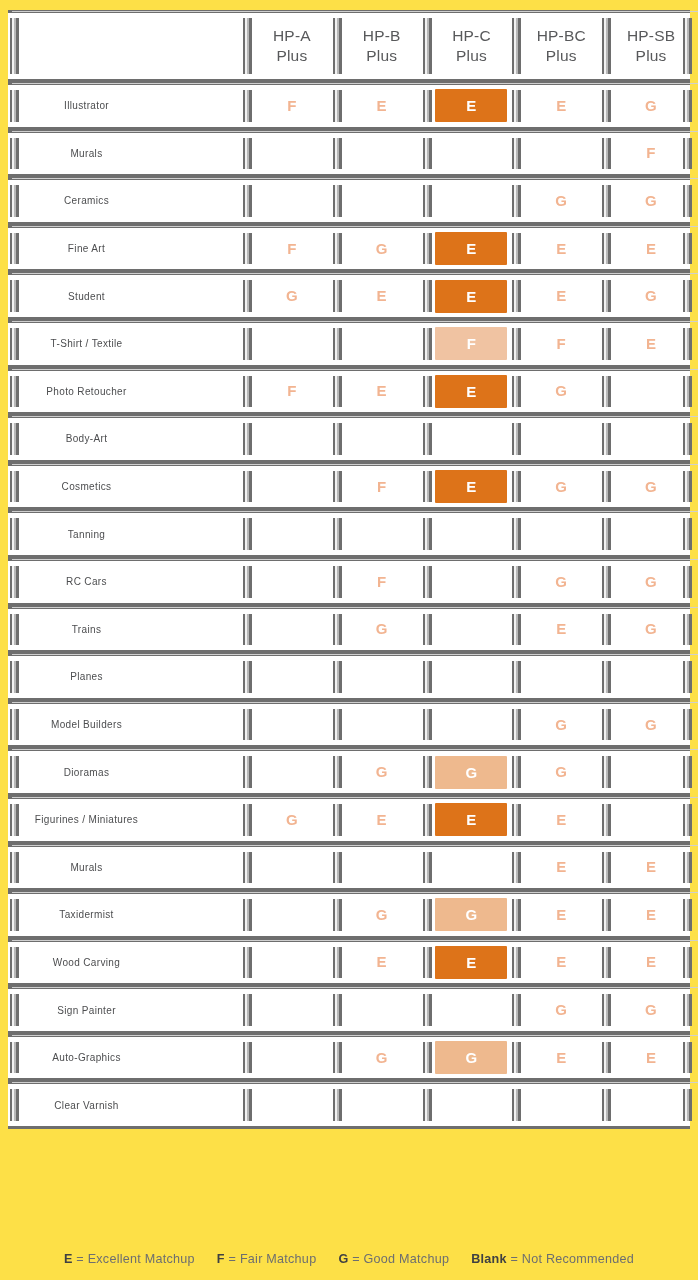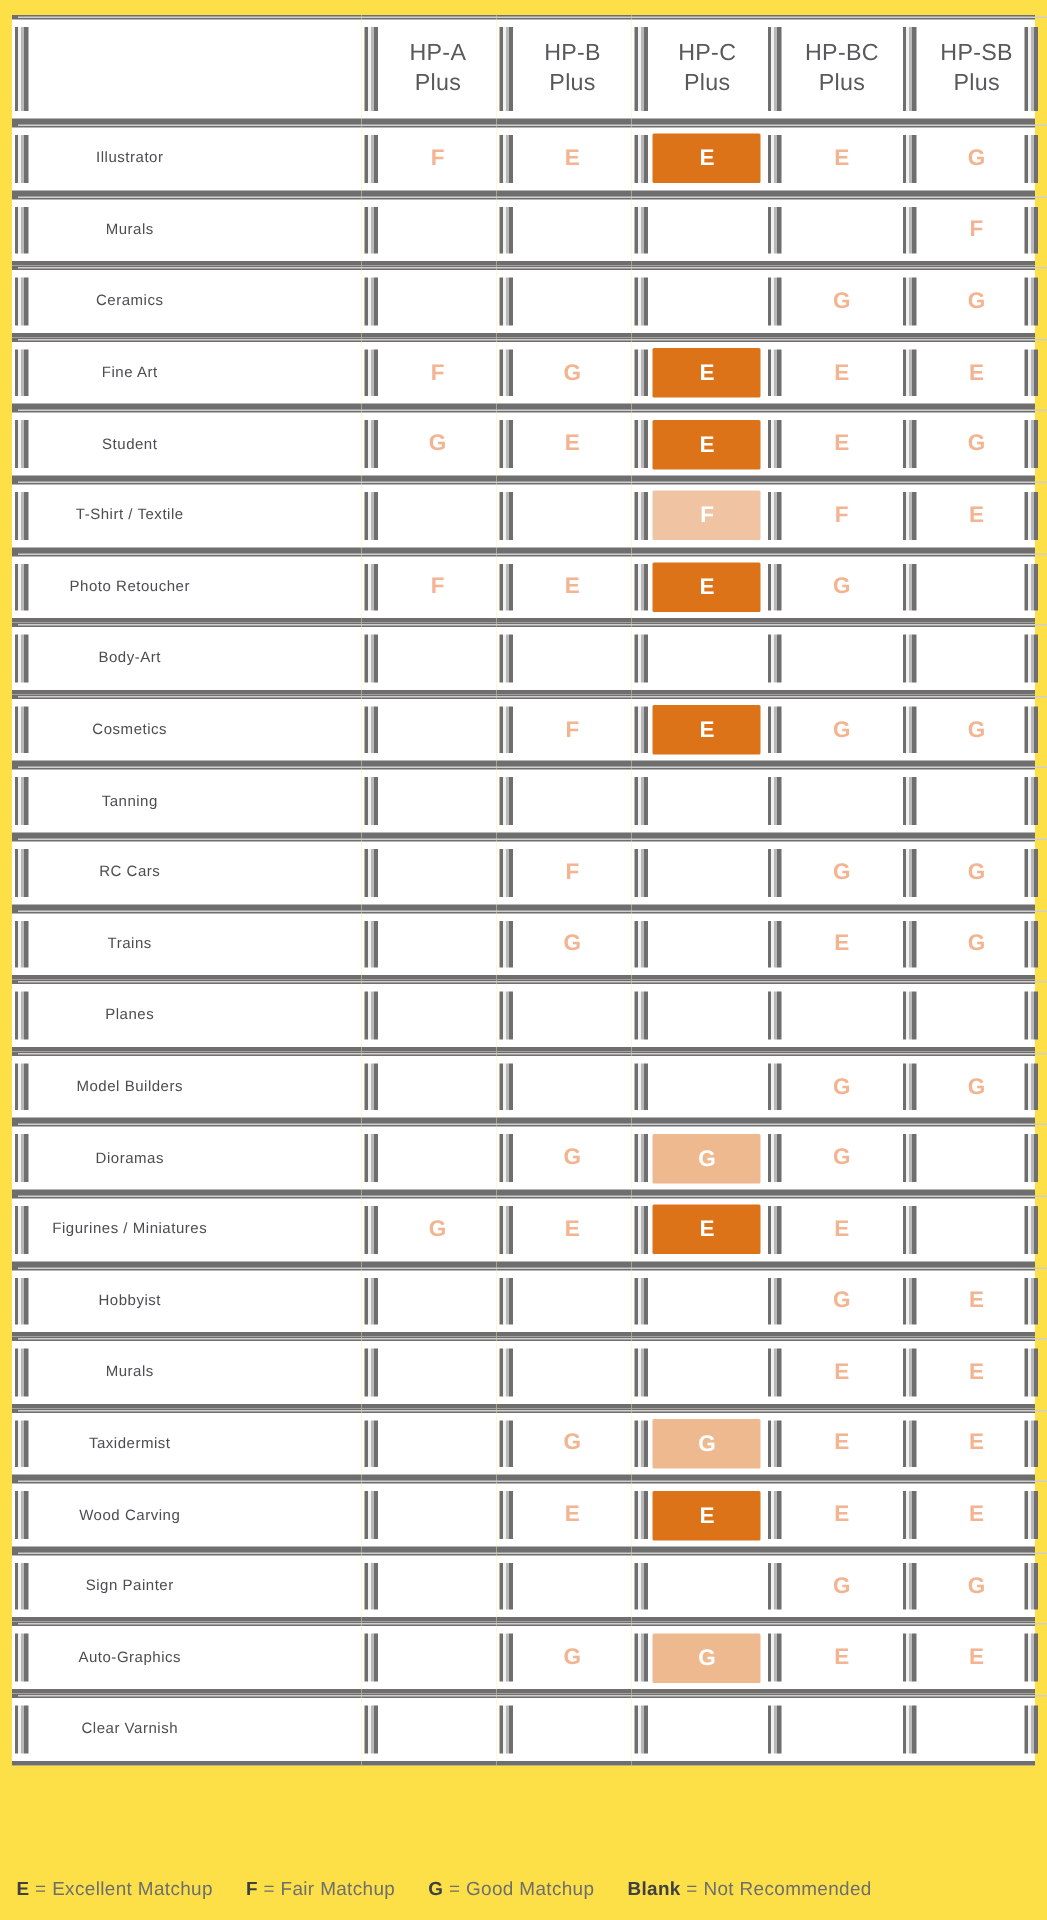--- a/index.html
+++ b/index.html
@@ -148,20 +148,21 @@
   .mark.block.level-f { background: #f0c3a2; }
 
   .mark.empty { color: transparent; }
 
   
   .legend {
     position: absolute;
     left: 0;
     top: 1252px;
     width: 698px;
+    text-align: center;
     font-size: 12.6px;
     color: #6d6e70;
     letter-spacing: 0.25px;
     white-space: nowrap;
   }
   .legend .entry { display: inline-block; margin: 0 11px; }
   .legend .key { font-weight: 700; color: #3f4042; }
   .legend .eq { color: #6d6e70; }
 </style>
 </head>
@@ -327,28 +328,20 @@
         </tr>
         <tr>
           <td class="slot row-label">Figurines / Miniatures</td>
           <td class="slot data-cell"><span class="mark plain">G</span></td>
           <td class="slot data-cell"><span class="mark plain">E</span></td>
           <td class="slot data-cell"><span class="mark block level-e">E</span></td>
           <td class="slot data-cell"><span class="mark plain">E</span></td>
           <td class="slot data-cell"><span class="mark empty"></span><span class="endcap"></span></td>
         </tr>
         <tr>
-          <td class="slot row-label">Hobbyist</td>
-          <td class="slot data-cell"><span class="mark empty"></span></td>
-          <td class="slot data-cell"><span class="mark empty"></span></td>
-          <td class="slot data-cell"><span class="mark empty"></span></td>
-          <td class="slot data-cell"><span class="mark plain">G</span></td>
-          <td class="slot data-cell"><span class="mark plain">E</span><span class="endcap"></span></td>
-        </tr>
-        <tr>
           <td class="slot row-label">Murals</td>
           <td class="slot data-cell"><span class="mark empty"></span></td>
           <td class="slot data-cell"><span class="mark empty"></span></td>
           <td class="slot data-cell"><span class="mark empty"></span></td>
           <td class="slot data-cell"><span class="mark plain">E</span></td>
           <td class="slot data-cell"><span class="mark plain">E</span><span class="endcap"></span></td>
         </tr>
         <tr>
           <td class="slot row-label">Taxidermist</td>
           <td class="slot data-cell"><span class="mark empty"></span></td>

